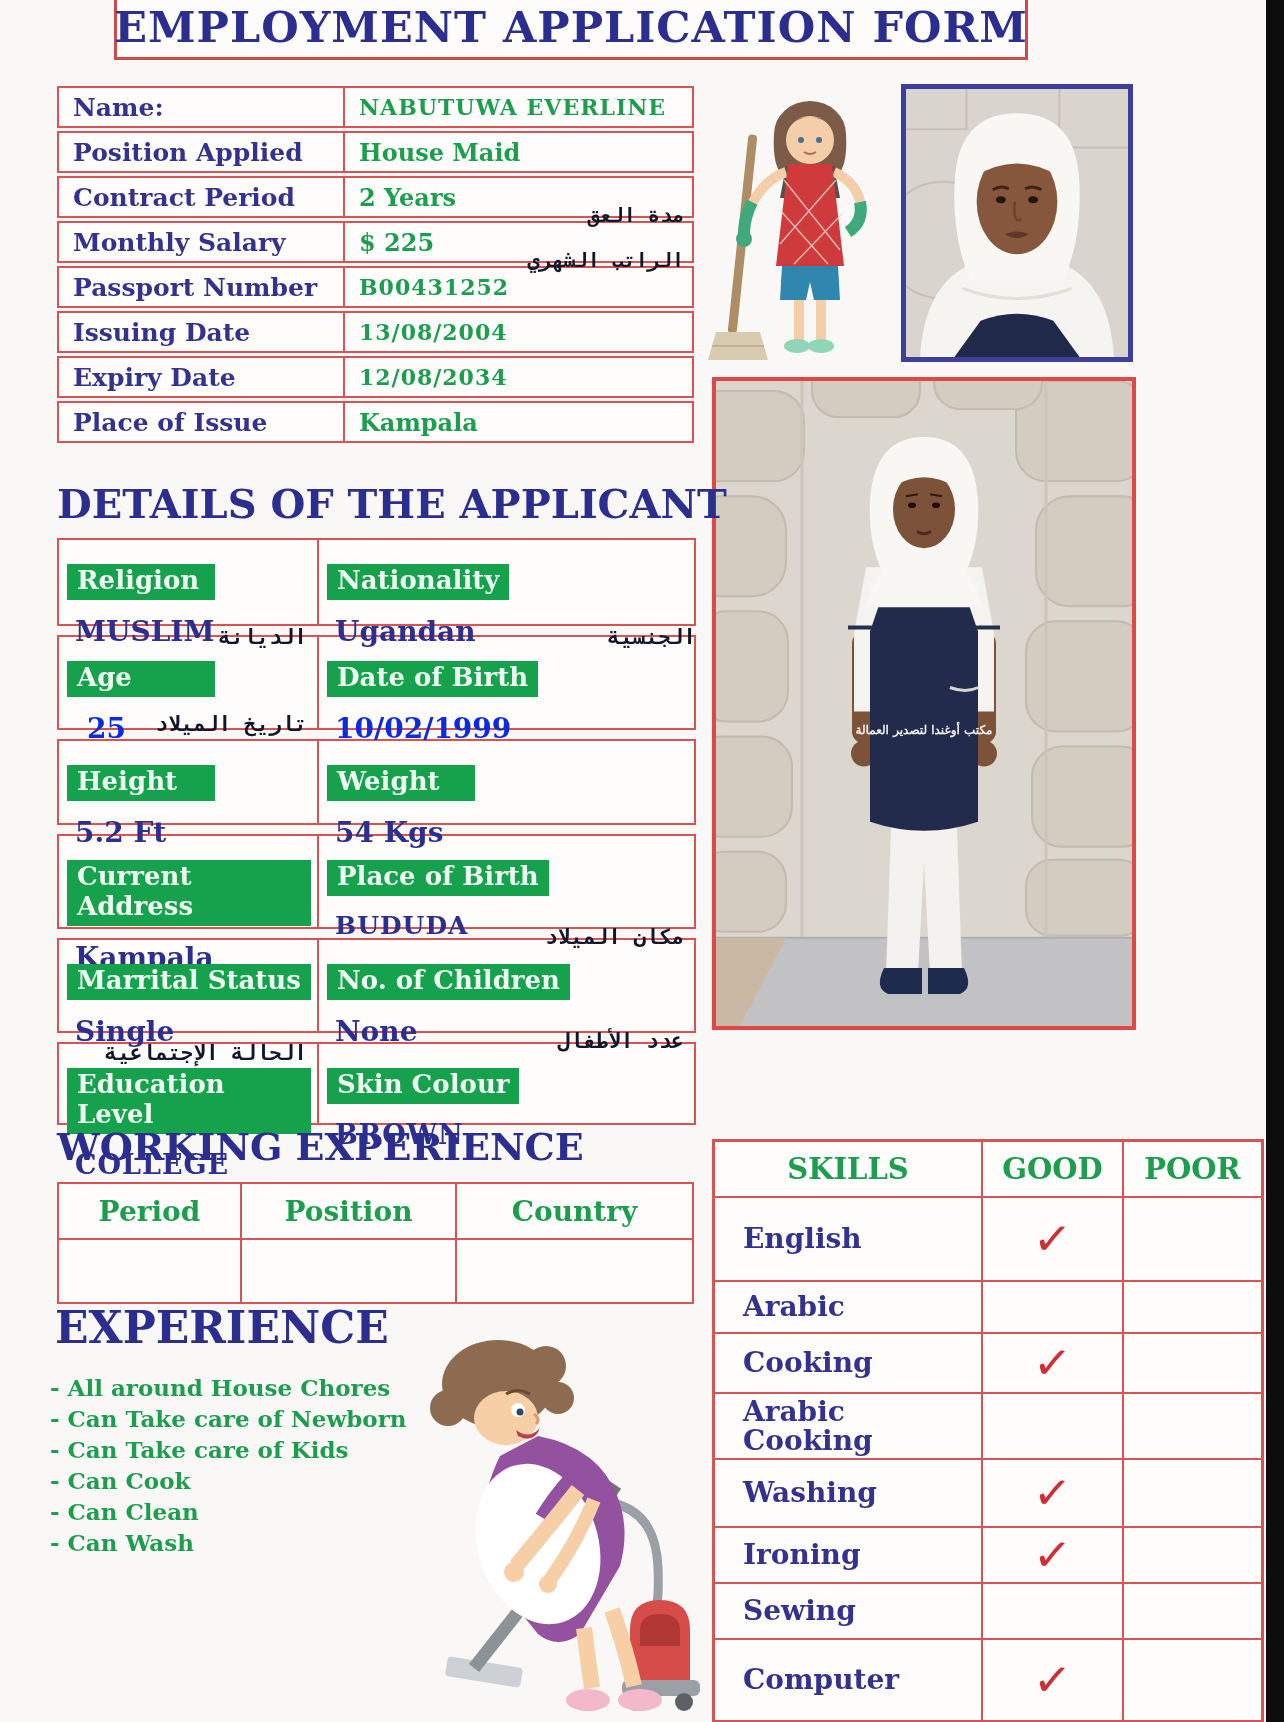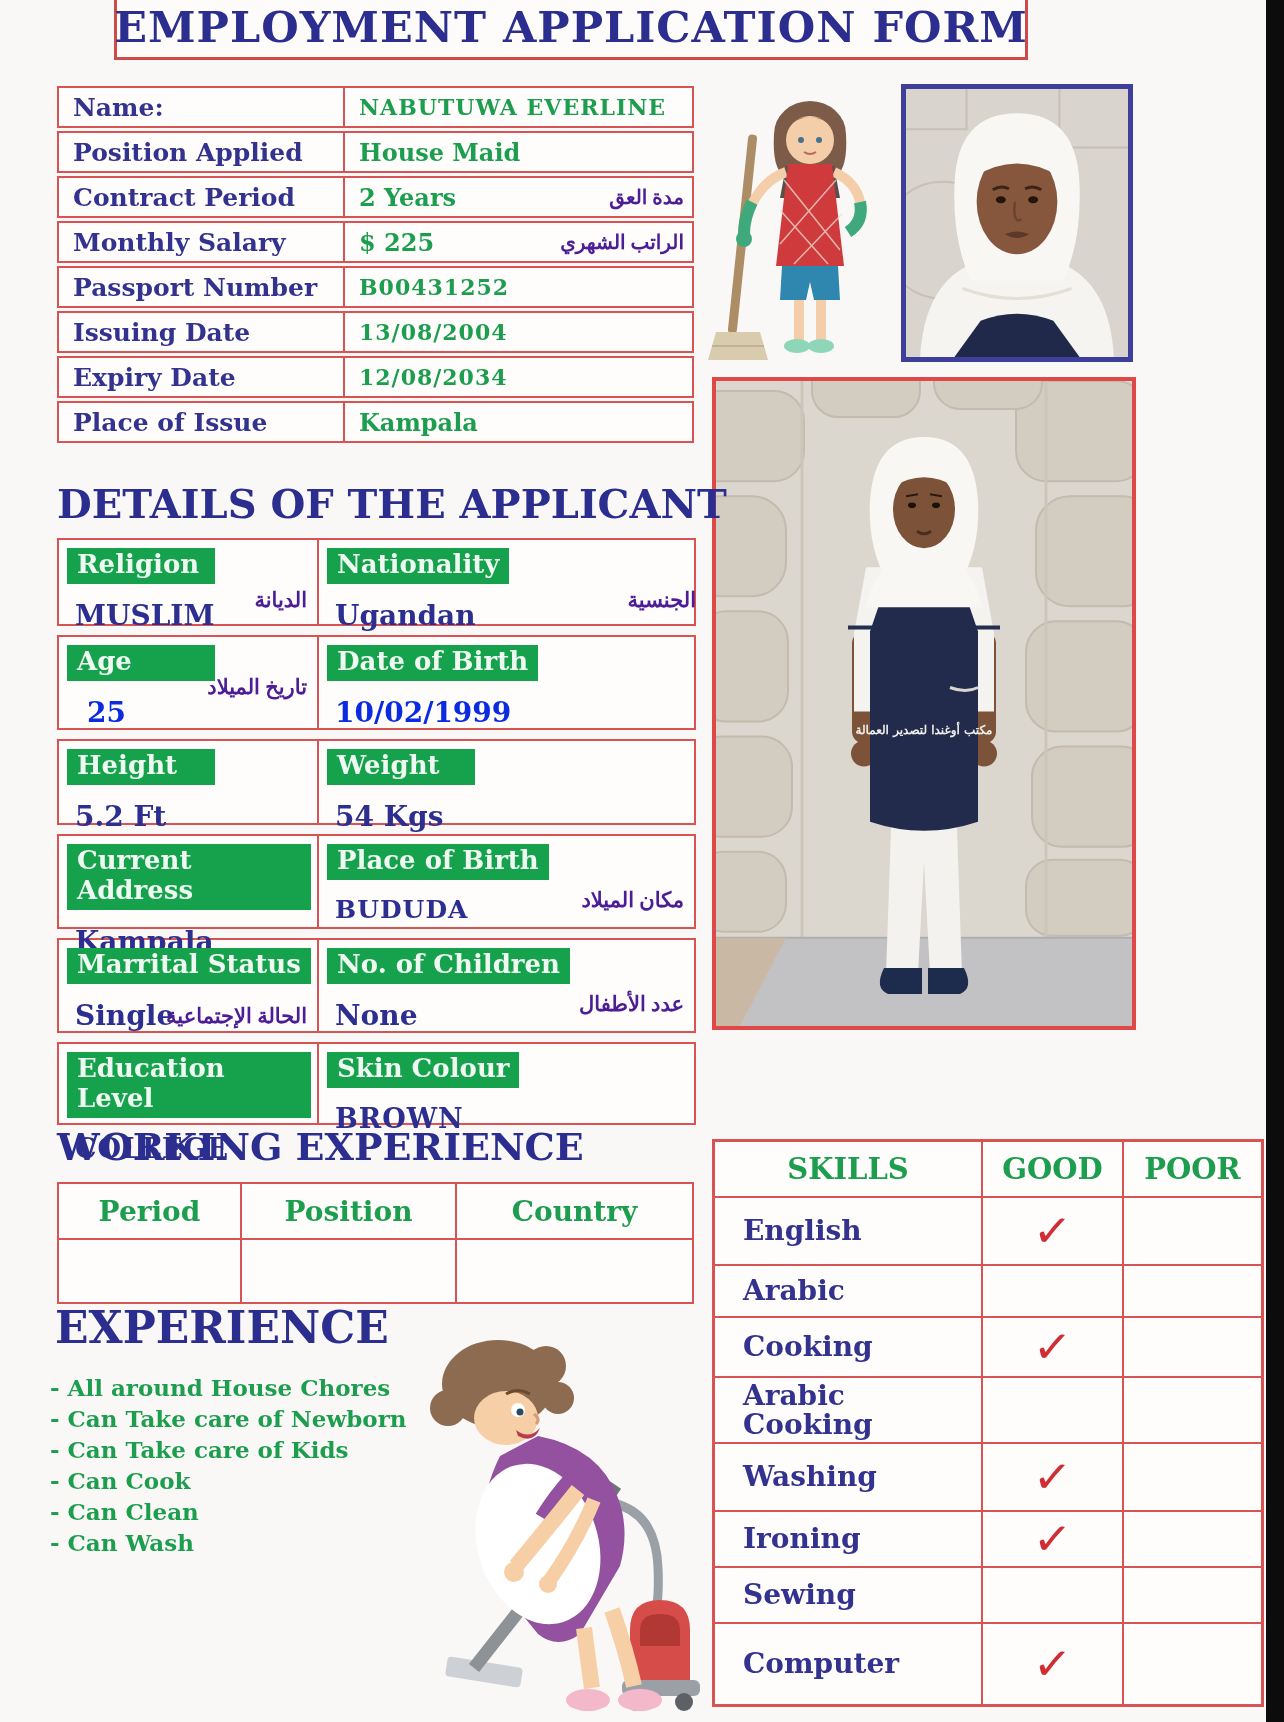--- a/index.html
+++ b/index.html
@@ -22,32 +22,32 @@
   
   .info-table { left:57px; top:86px; width:637px; }
   .info-row { height:42px; border:2.5px solid #d85353; margin-bottom:3px; display:flex; background:#fefdfc; }
   .info-row .lbl {
     width:286px; border-right:2.5px solid #d85353; display:flex; align-items:center;
     padding-left:14px; color:#33338f; font-size:25px; white-space:nowrap;
   }
   .info-row .valcell { flex:1; display:flex; align-items:center; justify-content:space-between; padding:0 8px 0 14px; }
   .gval { color:#1d9e4e; font-size:24px; white-space:nowrap; }
   .name-v { font-size:22px; letter-spacing:1px; }
-  .ar { font-family:Liberation Serif, serif; color:#4c1d95; font-size:20px; font-weight:bold; white-space:nowrap; }
+  .ar { font-family:Liberation Mono, monospace; color:#0f172a; font-size:20px; font-weight:bold; white-space:nowrap;margin-top:37px; }
 
   
   .details-heading { left:57px; top:480px; color:#2b2e8f; font-size:40px; white-space:nowrap; }
   .details-grid { left:57px; top:538px; width:639px; }
   .detail-row { display:flex; border:2.5px solid #d85353; margin-bottom:9px; background:#fefdfc; }
   .dcell { position:relative; padding:6px 6px 4px 6px; }
   .dcell.left  { width:260px; border-right:2.5px solid #d85353; }
   .dcell.right { flex:1; }
   .chip {
     display:inline-block; background:#16a24d; color:#eef9f1; font-size:26px;
-    padding:2px 10px 4px 10px; margin:2px 0 0 2px; min-width:148px; line-height:1.15;
+    padding:2px 10px 4px 10px; margin:18px 0 0 2px; min-width:148px; line-height:1.15;
   }
   .dval { color:#2c2f90; font-size:28px; margin-top:15px; padding-left:10px; white-space:nowrap; }
   .dval.blue { color:#0b2be0; }
   .darabic { position:absolute; right:10px; top:48px; font-size:21px; }
 
   
   .we-heading { left:57px; top:1124px; color:#2b2e8f; font-size:38px; white-space:nowrap; }
   .we-table { left:57px; top:1182px; width:637px; border:2.5px solid #d85353; background:#fefdfc; }
   .we-row { display:flex; }
   .we-row.hdr { height:56px; border-bottom:2.5px solid #d85353; }
@@ -391,105 +391,105 @@
       <ellipse cx="252" cy="372" rx="22" ry="11" fill="#f3b9cb"></ellipse>
     </svg>
   </div>
 
   <div class="abs skills-table">
     <div class="sk-row hdr" style="height:54px">
       <div class="sk-c0 sk-hdr">SKILLS</div>
       <div class="sk-c1 sk-hdr">GOOD</div>
       <div class="sk-c2 sk-hdr">POOR</div>
     </div>
+    <div class="sk-row" style="height:84px">
+      <div class="sk-c0">
+          <span class="skill-name">English</span>
+        </div>
+      <div class="sk-c1">
+          <span class="check">✓</span>
+        </div>
+      <div class="sk-c2">
+          <span class="check"></span>
+        </div>
+    </div>
+    <div class="sk-row" style="height:52px">
+      <div class="sk-c0">
+          <span class="skill-name">Arabic</span>
+        </div>
+      <div class="sk-c1">
+          <span class="check"></span>
+        </div>
+      <div class="sk-c2">
+          <span class="check"></span>
+        </div>
+    </div>
+    <div class="sk-row" style="height:60px">
+      <div class="sk-c0">
+          <span class="skill-name">Cooking</span>
+        </div>
+      <div class="sk-c1">
+          <span class="check">✓</span>
+        </div>
+      <div class="sk-c2">
+          <span class="check"></span>
+        </div>
+    </div>
+    <div class="sk-row" style="height:66px">
+      <div class="sk-c0">
+          <span class="skill-name">Arabic Cooking</span>
+        </div>
+      <div class="sk-c1">
+          <span class="check"></span>
+        </div>
+      <div class="sk-c2">
+          <span class="check"></span>
+        </div>
+    </div>
     <div class="sk-row" style="height:68px">
       <div class="sk-c0">
-          <span class="skill-name">English</span>
+          <span class="skill-name">Washing</span>
         </div>
       <div class="sk-c1">
           <span class="check">✓</span>
         </div>
       <div class="sk-c2">
           <span class="check"></span>
         </div>
     </div>
-    <div class="sk-row" style="height:52px">
-      <div class="sk-c0">
-          <span class="skill-name">Arabic</span>
-        </div>
-      <div class="sk-c1">
-          <span class="check"></span>
-        </div>
-      <div class="sk-c2">
-          <span class="check"></span>
-        </div>
-    </div>
-    <div class="sk-row" style="height:60px">
-      <div class="sk-c0">
-          <span class="skill-name">Cooking</span>
+    <div class="sk-row" style="height:56px">
+      <div class="sk-c0">
+          <span class="skill-name">Ironing</span>
         </div>
       <div class="sk-c1">
           <span class="check">✓</span>
         </div>
       <div class="sk-c2">
           <span class="check"></span>
         </div>
     </div>
-    <div class="sk-row" style="height:66px">
-      <div class="sk-c0">
-          <span class="skill-name">Arabic Cooking</span>
-        </div>
-      <div class="sk-c1">
-          <span class="check"></span>
-        </div>
-      <div class="sk-c2">
-          <span class="check"></span>
-        </div>
-    </div>
-    <div class="sk-row" style="height:68px">
-      <div class="sk-c0">
-          <span class="skill-name">Washing</span>
+    <div class="sk-row" style="height:56px">
+      <div class="sk-c0">
+          <span class="skill-name">Sewing</span>
+        </div>
+      <div class="sk-c1">
+          <span class="check"></span>
+        </div>
+      <div class="sk-c2">
+          <span class="check"></span>
+        </div>
+    </div>
+    <div class="sk-row" style="height:82px">
+      <div class="sk-c0">
+          <span class="skill-name">Computer</span>
         </div>
       <div class="sk-c1">
           <span class="check">✓</span>
         </div>
       <div class="sk-c2">
           <span class="check"></span>
         </div>
     </div>
-    <div class="sk-row" style="height:56px">
-      <div class="sk-c0">
-          <span class="skill-name">Ironing</span>
-        </div>
-      <div class="sk-c1">
-          <span class="check">✓</span>
-        </div>
-      <div class="sk-c2">
-          <span class="check"></span>
-        </div>
-    </div>
-    <div class="sk-row" style="height:56px">
-      <div class="sk-c0">
-          <span class="skill-name">Sewing</span>
-        </div>
-      <div class="sk-c1">
-          <span class="check"></span>
-        </div>
-      <div class="sk-c2">
-          <span class="check"></span>
-        </div>
-    </div>
-    <div class="sk-row" style="height:82px">
-      <div class="sk-c0">
-          <span class="skill-name">Computer</span>
-        </div>
-      <div class="sk-c1">
-          <span class="check">✓</span>
-        </div>
-      <div class="sk-c2">
-          <span class="check"></span>
-        </div>
-    </div>
   </div>
 
   <div class="abs edge-strip"></div>
 
 </div>
 
 </body></html>

